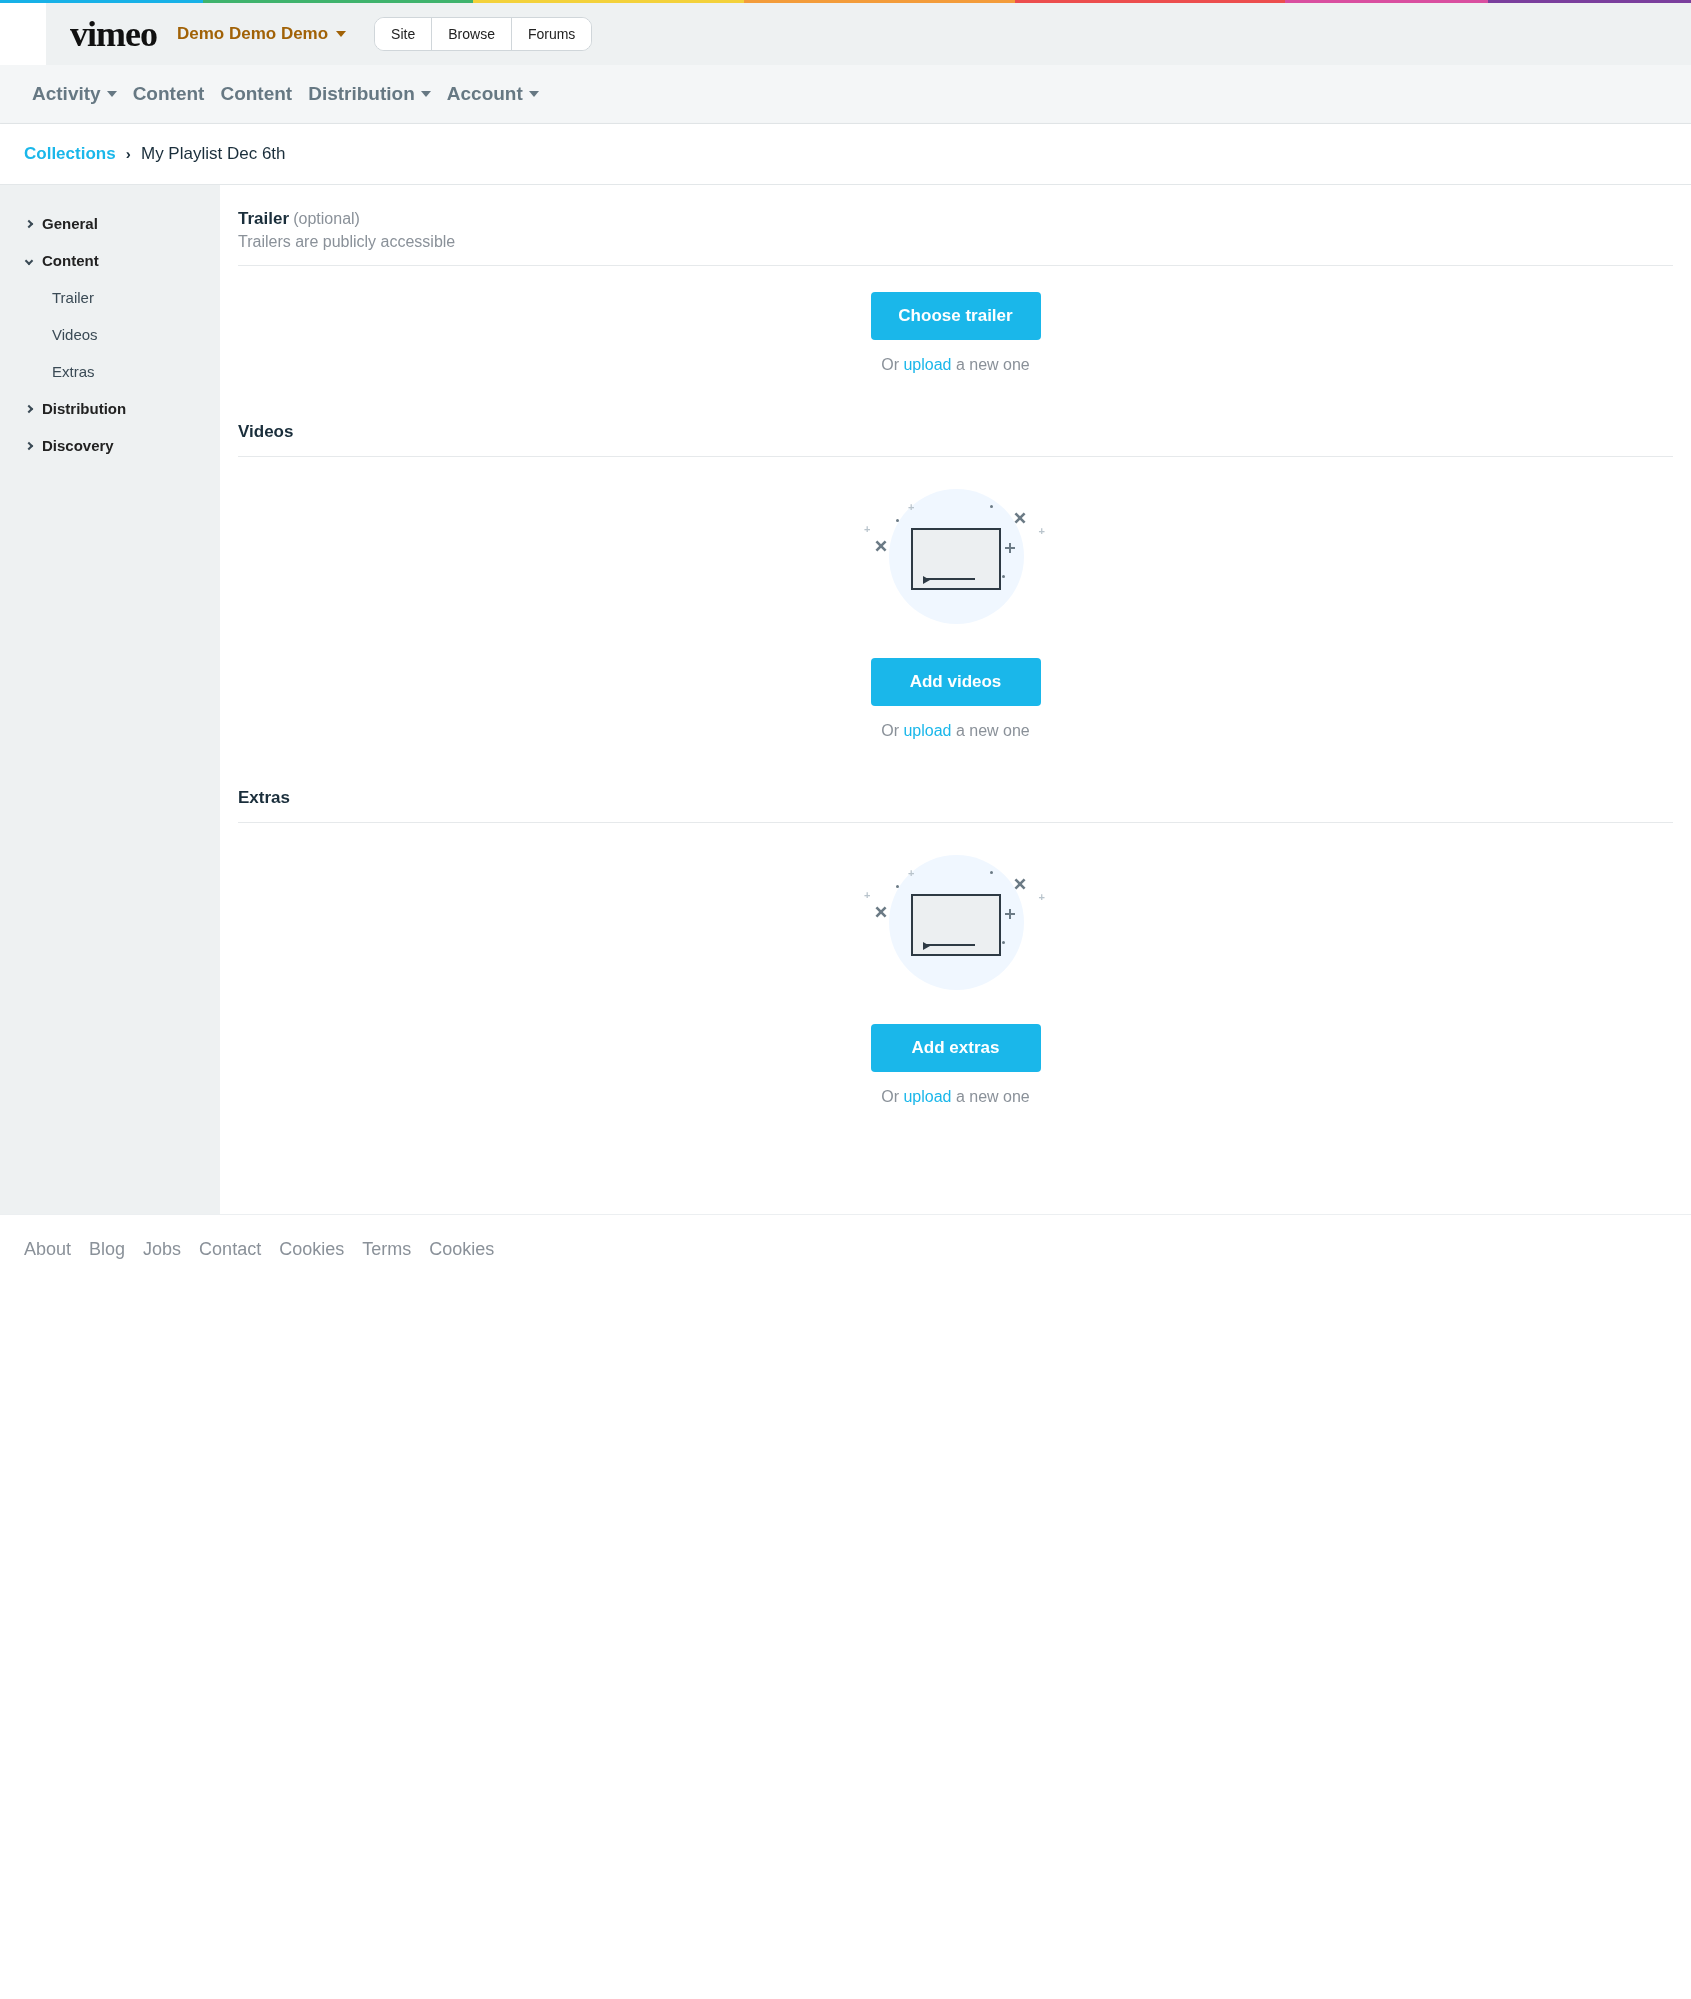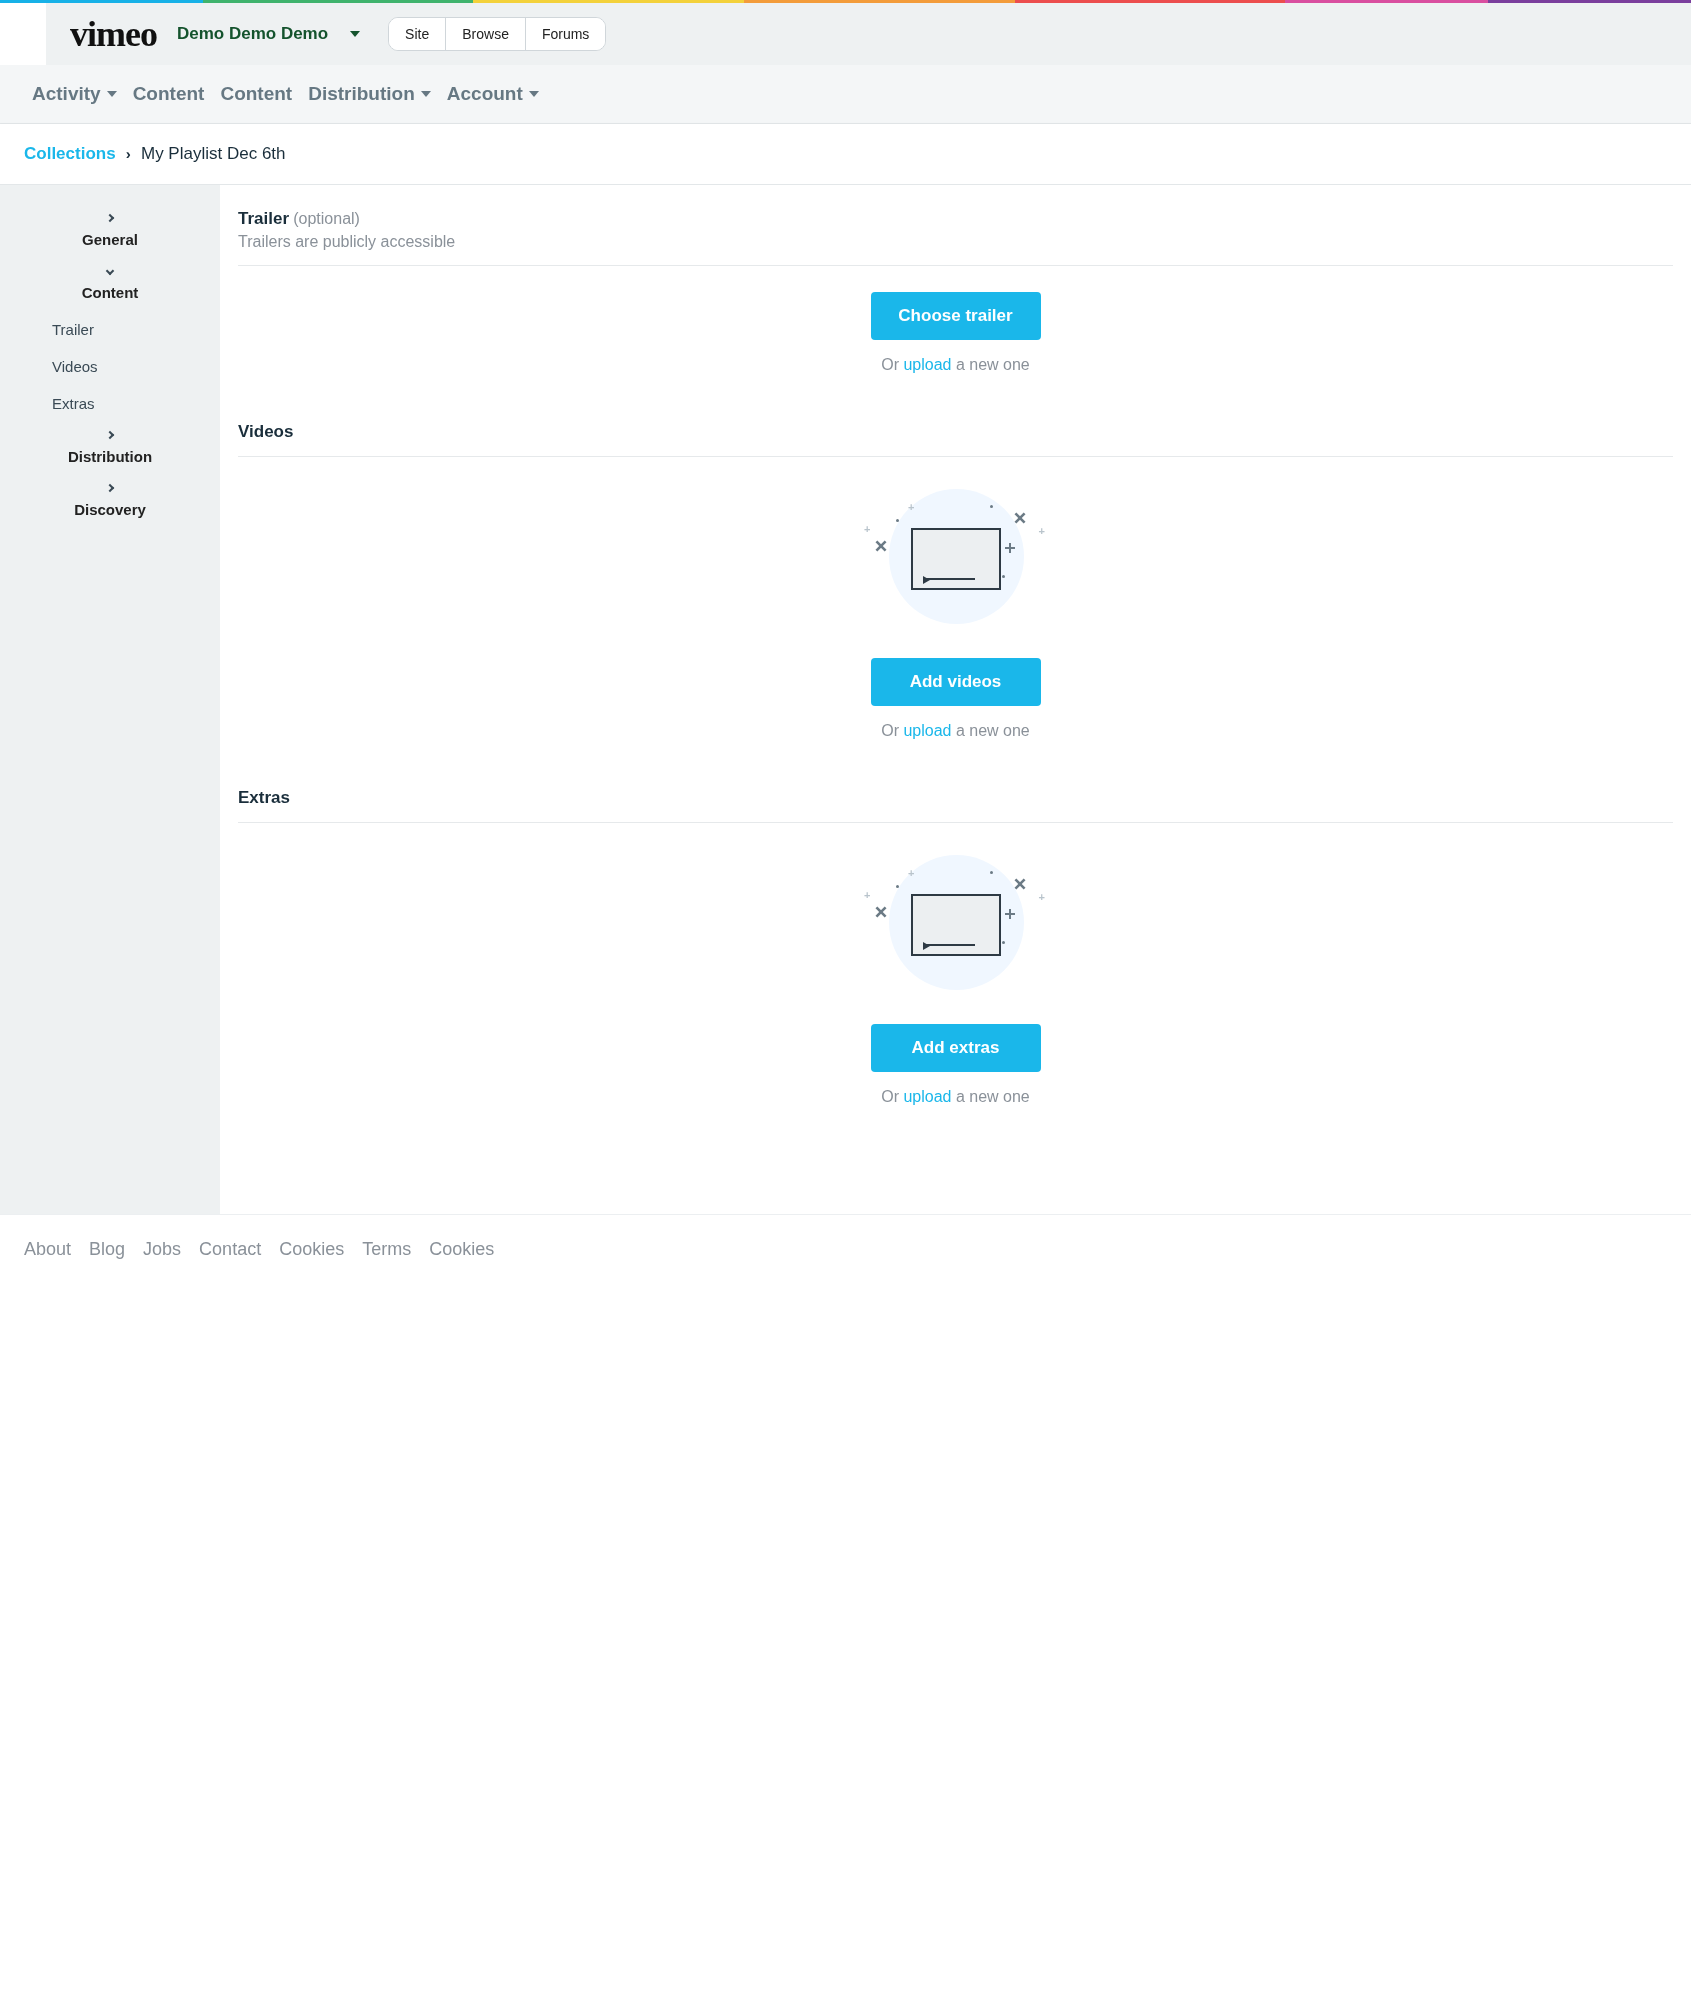--- a/index.html
+++ b/index.html
@@ -30,26 +30,26 @@
     margin-left: 46px;
   }
   .logo-word {
     font-family: "Brush Script MT", cursive;
     font-weight: bold;
     font-size: 36px;
     color: #111;
     letter-spacing: -1px;
   }
   .top-dropdown {
-    color: #14532d;
+    color: #a16207;
     font-weight: 700;
     font-size: 17px;
     display: flex;
     align-items: center;
-    gap: 22px;
+    gap: 8px;
     cursor: pointer;
   }
   .chev-down-sm {
     width: 0; height: 0;
     border-left: 5px solid transparent;
     border-right: 5px solid transparent;
     border-top: 6px solid currentColor;
   }
   .seg-btns {
     display: flex;
@@ -100,21 +100,20 @@
 
   .sidebar {
     width: 220px;
     background: #eef1f2;
     padding: 20px 0;
   }
   .sb-item {
     display: flex; align-items: center; gap: 10px;
     padding: 10px 26px; font-weight: 700; color: #222;
     cursor: pointer;
-    flex-direction: column;
   }
   .sb-sub {
     padding: 10px 26px 10px 52px;
     color: #3a4a55; font-weight: 400; cursor: pointer;
   }
   .chev {
     width: 6px; height: 6px;
     border-right: 2px solid #3a4a55;
     border-bottom: 2px solid #3a4a55;
     display: inline-block;

